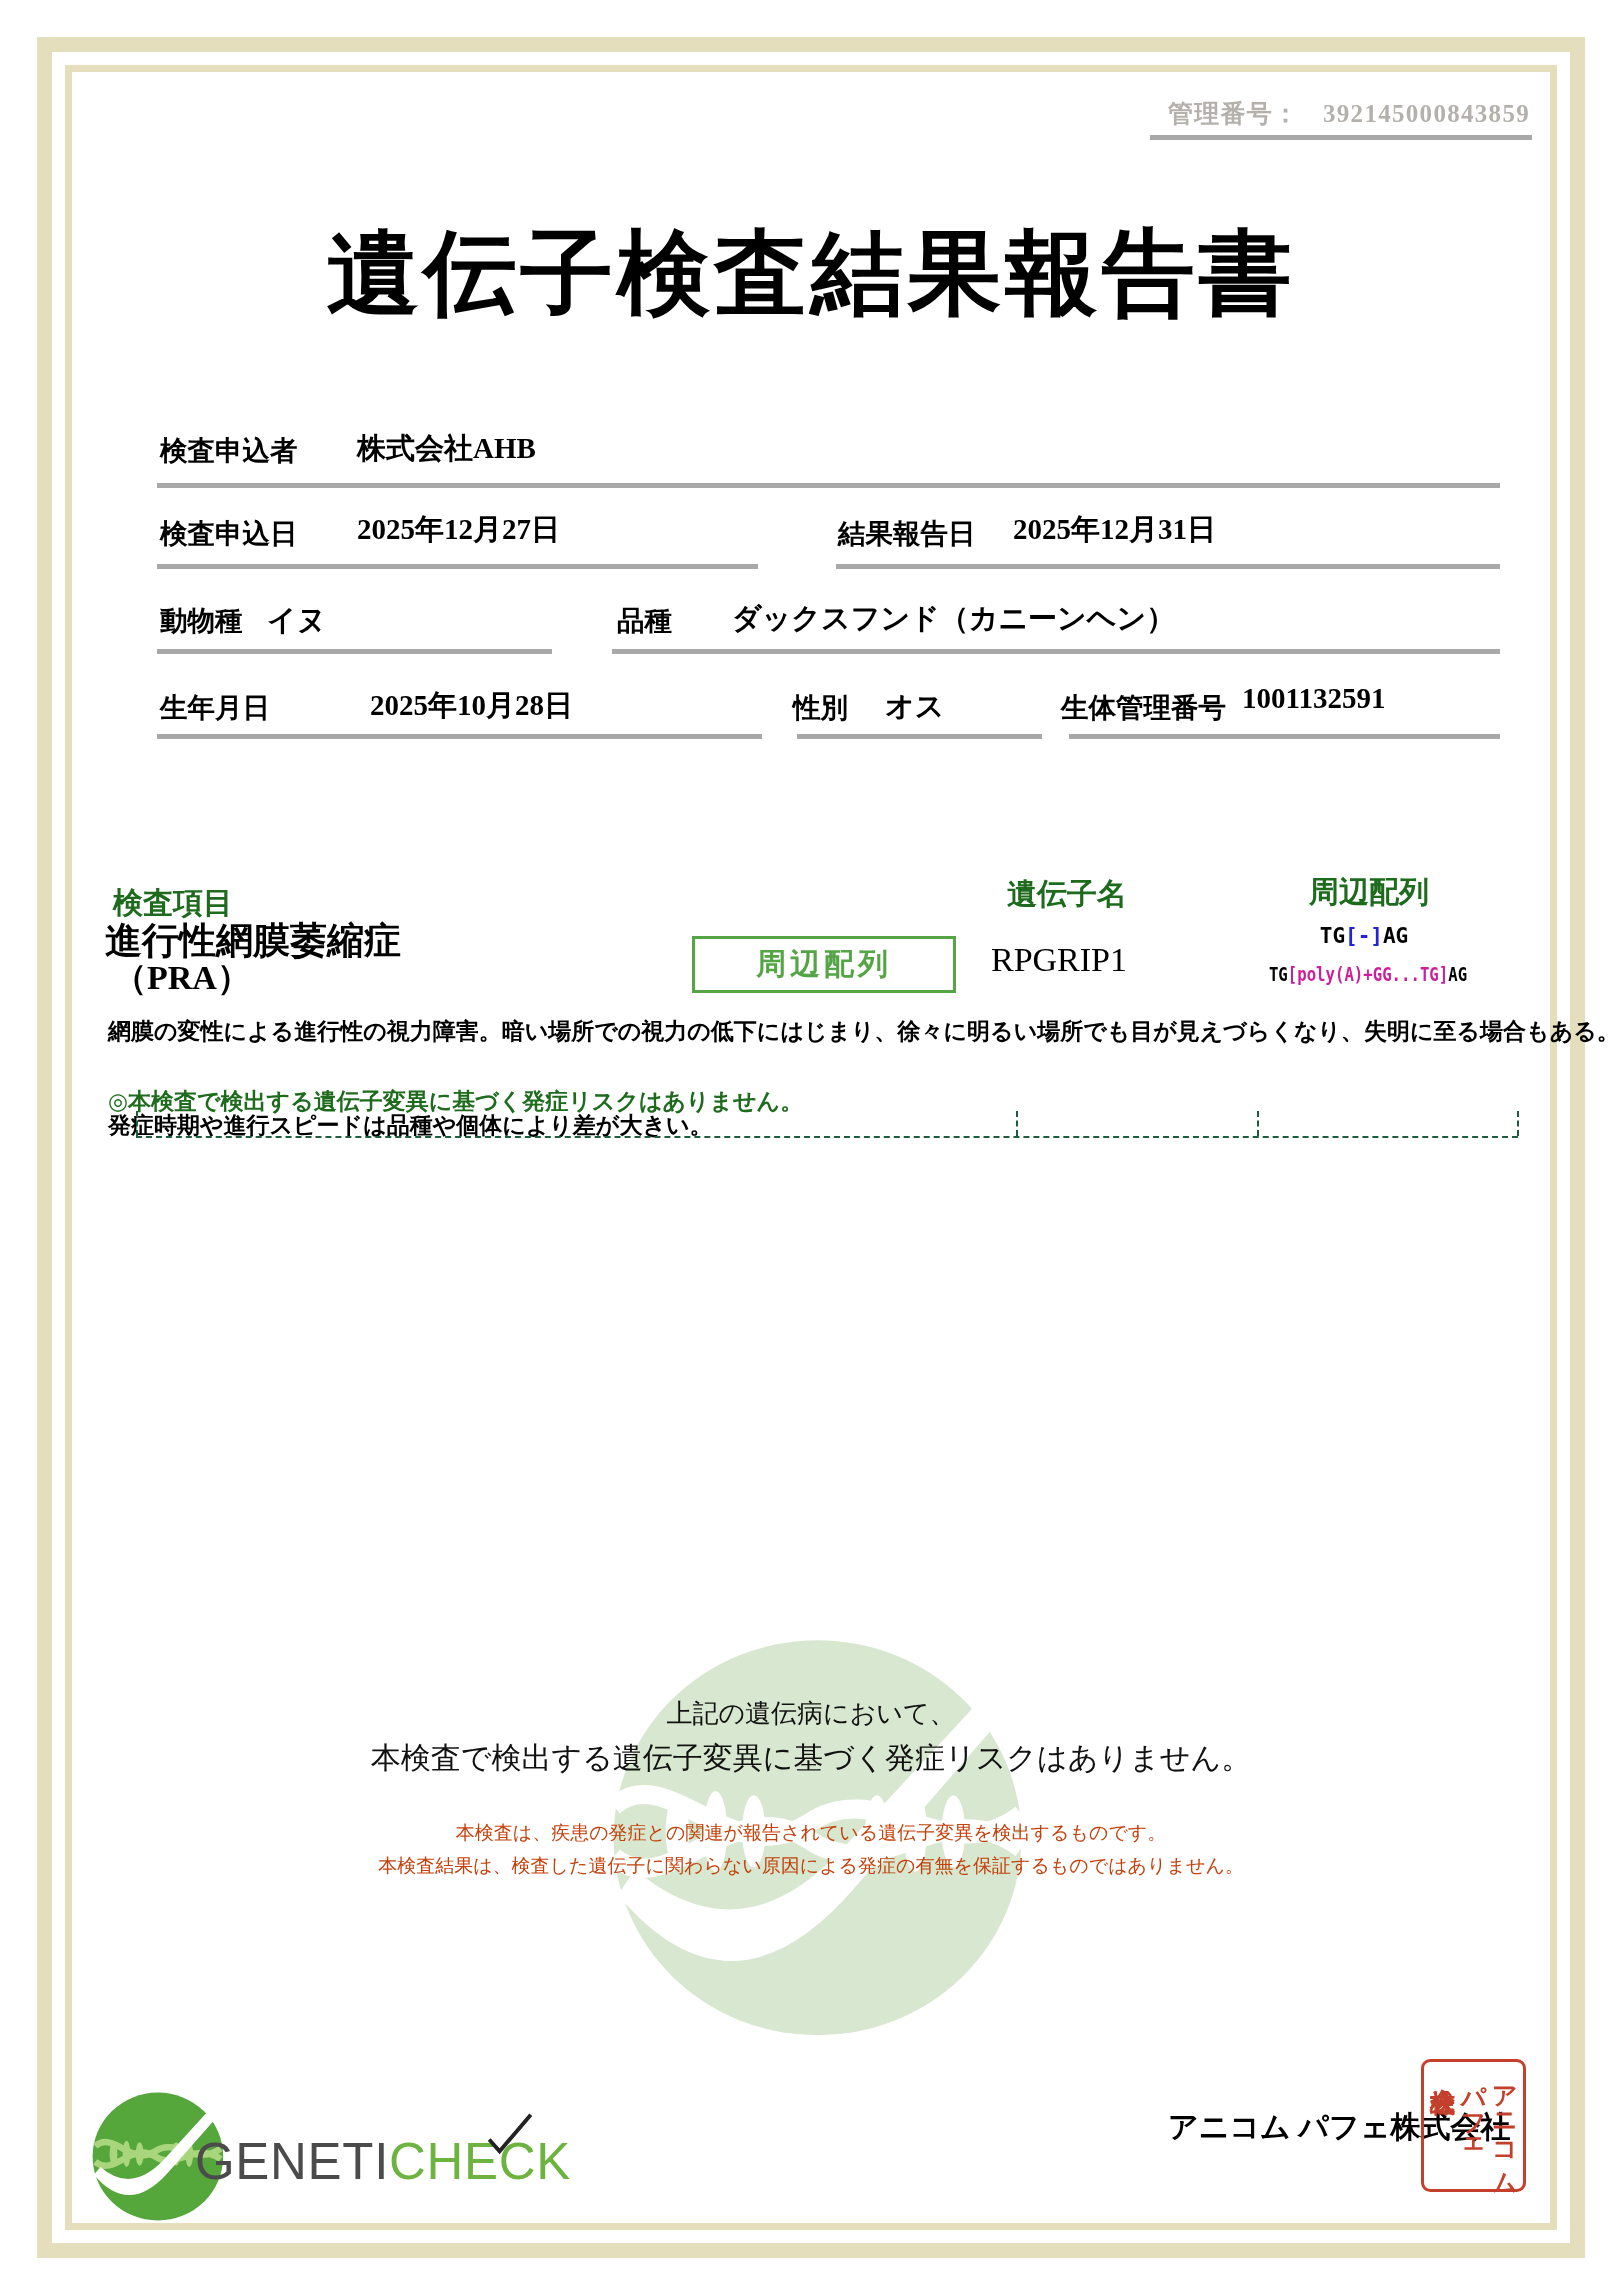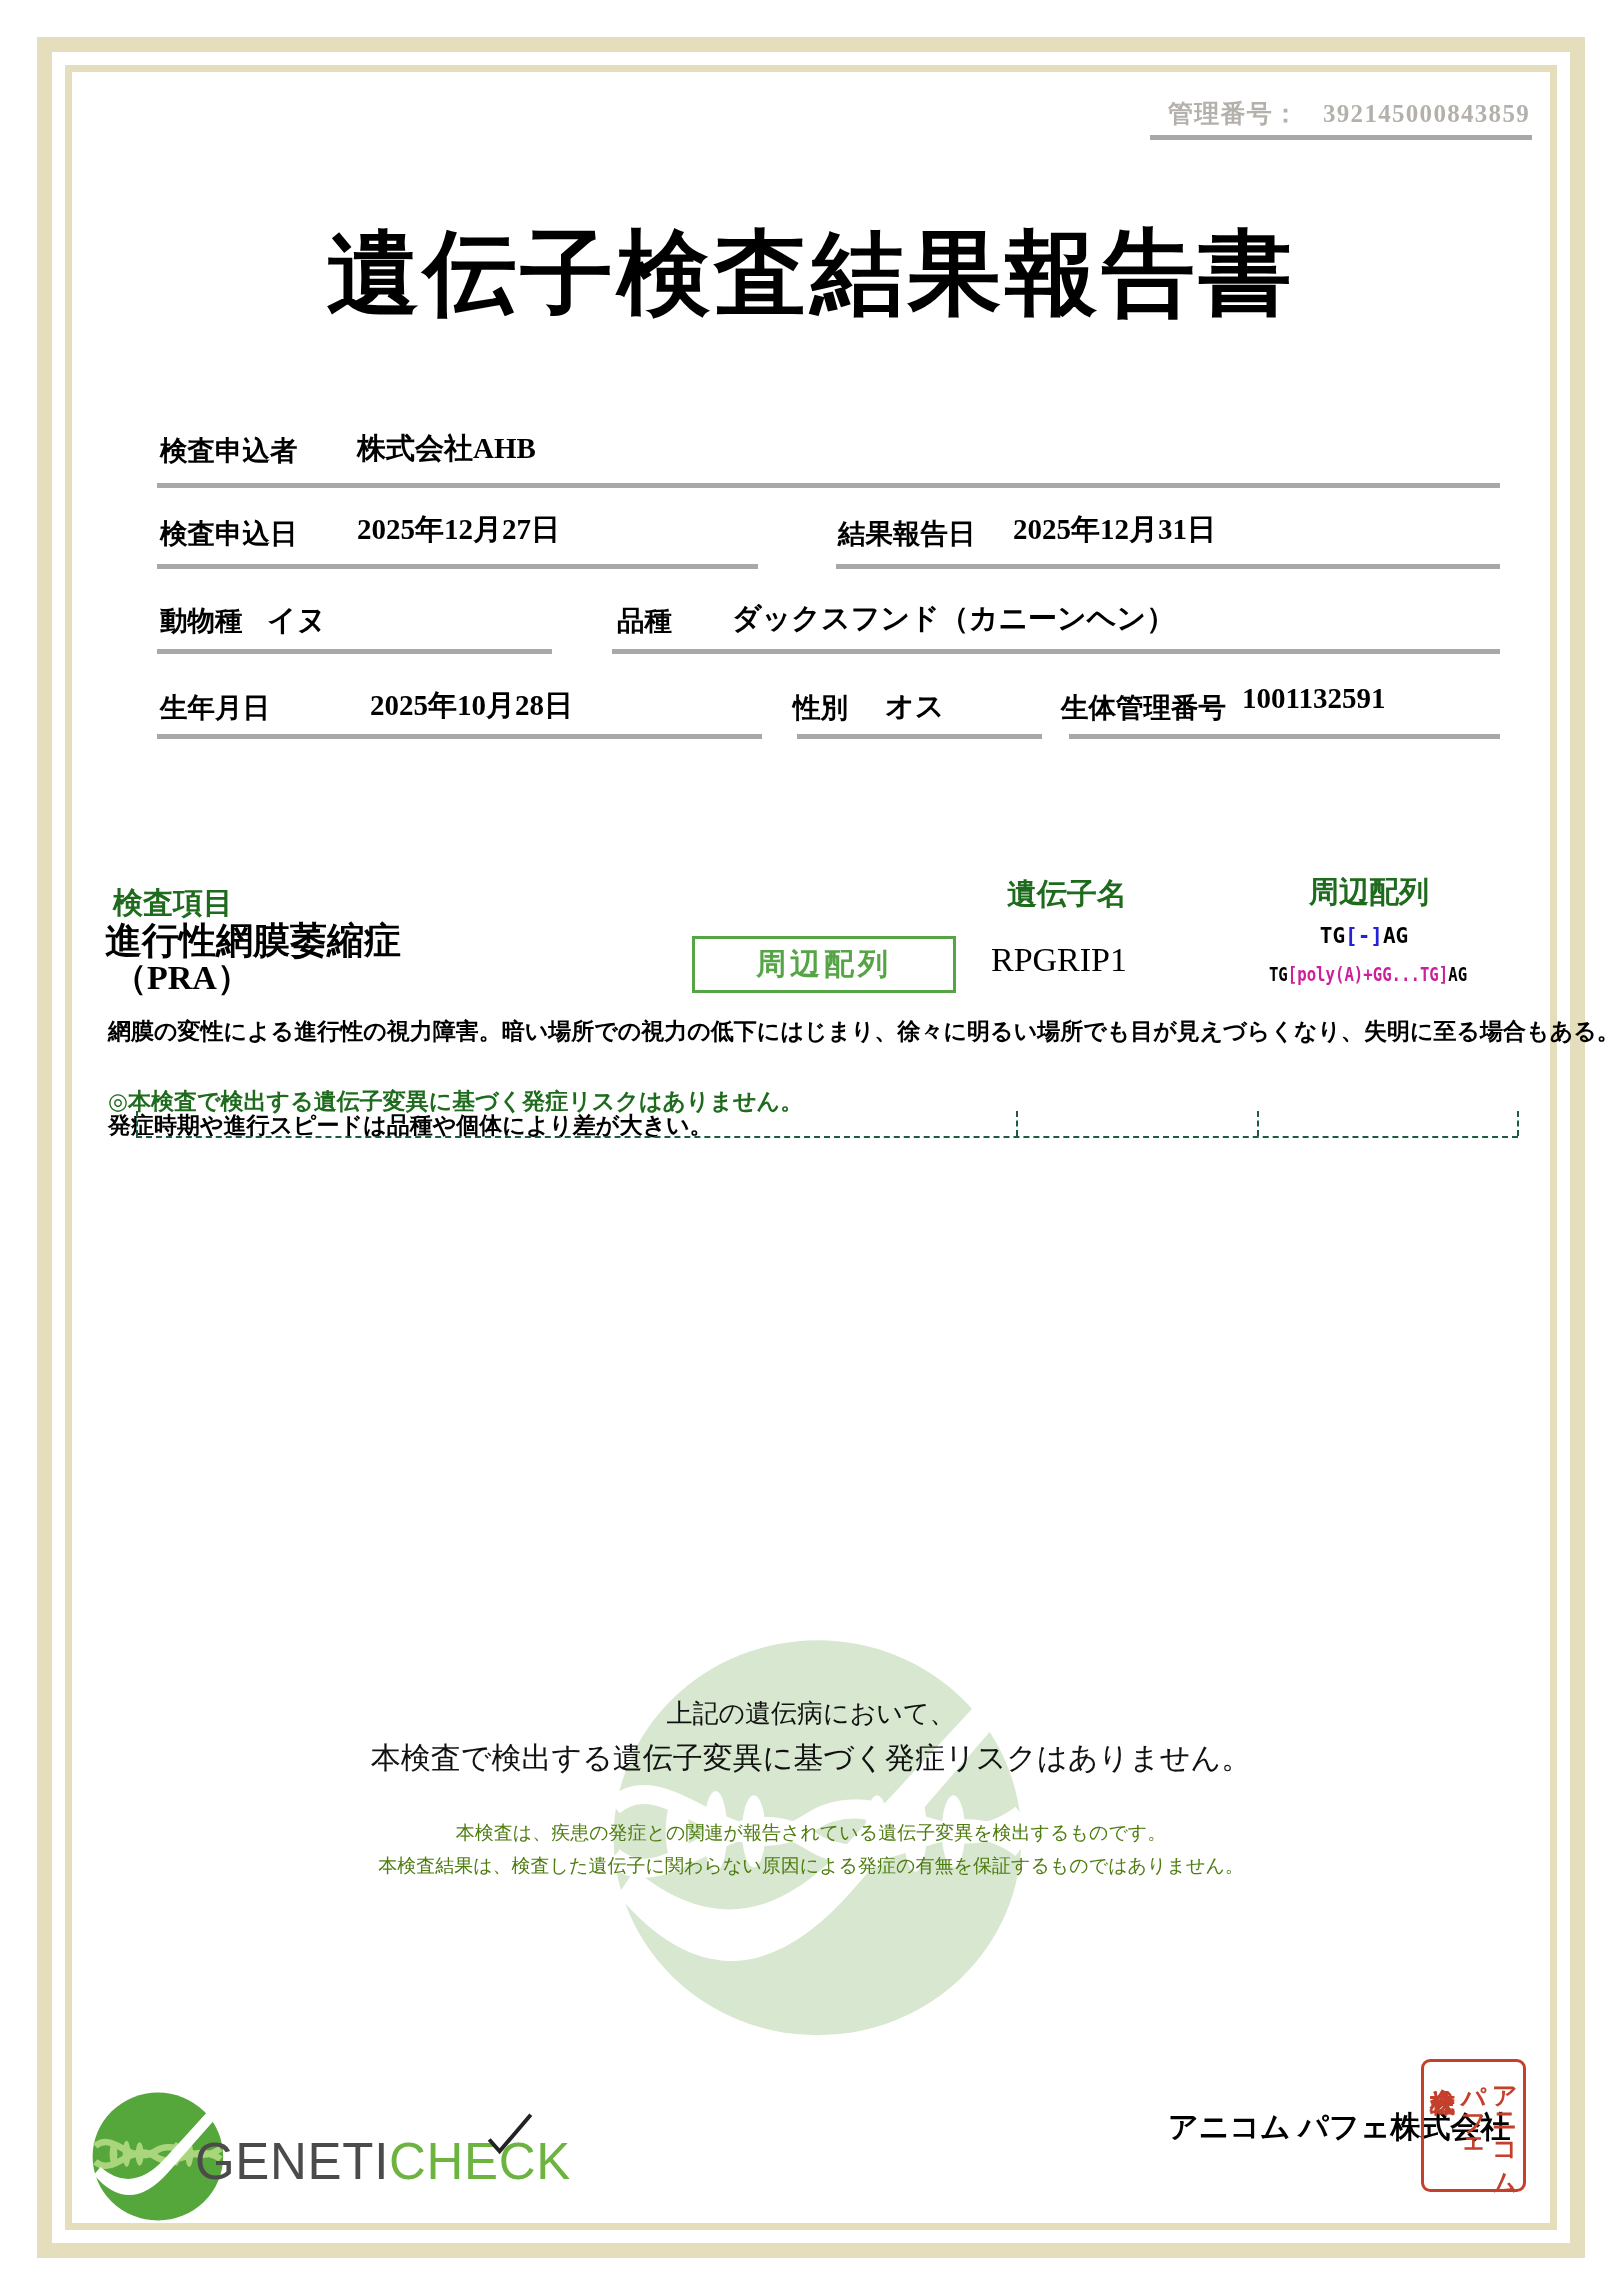--- a/index.html
+++ b/index.html
@@ -45,21 +45,21 @@
   .cx{transform:translateX(-50%);}
 
   .desc{font-size:23px;font-weight:bold;color:#000;white-space:nowrap;}
   .risk-note{font-size:23px;font-weight:bold;color:#1e6b1e;white-space:nowrap;}
 
   .dash-bottom{left:136px;top:1112px;width:1382px;height:23.6px;border-bottom:2.6px dashed #1d5c3f;}
   .dash-tick{top:1111px;width:0;height:25px;border-left:2px dashed #1d5c3f;}
 
   .summary1{top:1696px;left:0;width:100%;text-align:center;font-size:26px;color:#111;}
   .summary2{top:1738px;left:0;width:100%;text-align:center;font-size:30px;color:#111;}
-  .disclaimer{left:0;width:100%;text-align:center;font-size:19px;color:#4d7c0f;}
+  .disclaimer{left:0;width:100%;text-align:center;font-size:19px;color:#c2410c;}
 
   .watermark{left:605px;top:1636px;z-index:0;}
   .overlay{z-index:2;}
 
   .logo-text{left:195px;top:2132px;font-size:51px;letter-spacing:0.7px;color:#4b4b4b;
              font-family:"Liberation Sans","DejaVu Sans",sans-serif;font-weight:normal;}
   .logo-text .lt-green{color:#6cb33f;}
 
   .company{left:1168px;top:2107px;font-size:30px;font-weight:bold;color:#000;z-index:2;}
 

